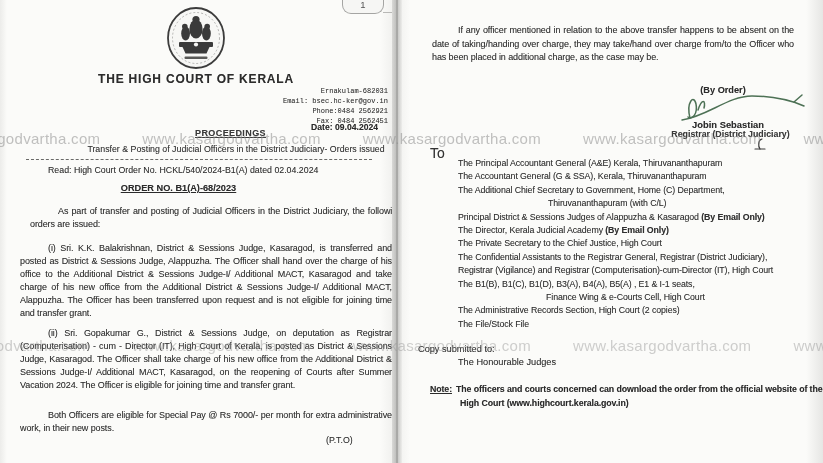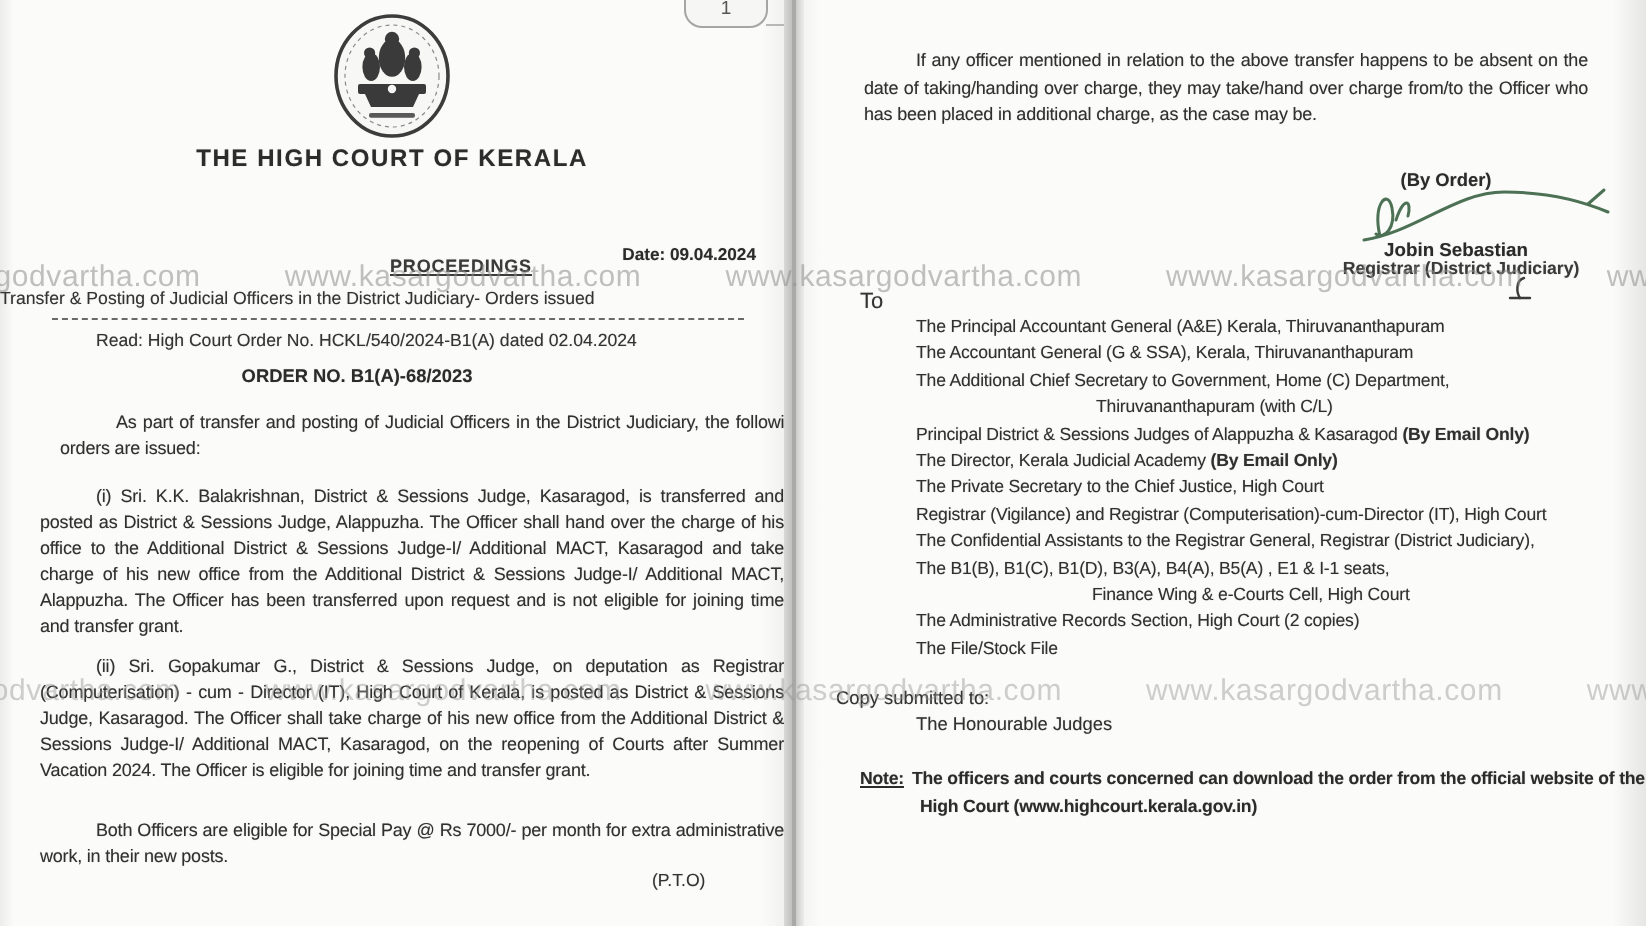--- a/index.html
+++ b/index.html
@@ -17,37 +17,37 @@
   .badge{position:absolute;left:342px;top:-3px;width:40px;height:16px;border:1px solid #a5a5a3;border-top:none;
          border-radius:0 0 9px 9px;text-align:center;font-size:9.5px;line-height:15px;color:#555;background:#f6f6f4;}
   .badge-line{position:absolute;left:383px;top:12px;width:14px;height:1px;background:#b8b8b6;}
   .emblem{position:absolute;left:166px;top:6px;}
   .lp-title{left:0;top:72px;width:392px;text-align:center;font-weight:bold;font-size:12px;letter-spacing:.8px;color:#2c2c2c;}
   .contact{right:4px;top:86px;text-align:right;font-family:"Liberation Mono","DejaVu Sans Mono",monospace;
            font-size:7px;line-height:10px;color:#3a3a3a;}
   .date{right:14px;top:122px;font-weight:bold;font-size:8.6px;color:#2b2b2b;}
   .proceedings{left:0;top:128px;width:461px;text-align:center;font-size:9px;font-weight:600;
                text-decoration:underline;letter-spacing:.4px;color:#3a3a3a;}
-  .subject{left:0;top:144px;width:472px;font-size:8.8px;color:#333;}
+  .subject{left:0;top:144px;width:472px;text-align:center;font-size:8.8px;color:#333;}
   .dashes{position:absolute;left:26px;top:159px;width:346px;border-top:1.5px dashed #6a6a68;}
   .read{left:48px;top:165px;font-size:8.8px;color:#333;}
   .orderno{left:0;top:183px;width:357px;text-align:center;font-size:9.2px;font-weight:bold;
-           color:#2b2b2b;}
+           text-decoration:underline;color:#2b2b2b;}
   .para{position:absolute;left:20px;width:372px;font-size:9px;line-height:13px;letter-spacing:-.1px;
         text-align:justify;text-indent:28px;color:#303030;text-shadow:0 0 .5px rgba(70,70,70,.4);}
   .p-intro{top:205px;margin-left:10px;} .p-i{top:242px;} .p-ii{top:327px;} .p-both{top:409px;}
   .pto{left:326px;top:435px;font-size:8.8px;color:#333;}
   
   .rp-para{left:30px;top:24px;width:362px;font-size:9px;line-height:13.6px;letter-spacing:-.1px;
            text-align:justify;text-indent:26px;color:#303030;}
   .by-order{left:281px;top:85px;width:80px;text-align:center;font-weight:bold;font-size:9.2px;color:#2b2b2b;}
   .signature{position:absolute;left:266px;top:90px;}
   .sig-name{left:271px;top:119px;width:110px;text-align:center;font-weight:bold;font-size:9.4px;color:#2b2b2b;}
   .sig-desg{left:261px;top:129px;width:135px;text-align:center;font-size:8.8px;font-weight:600;color:#3a3a3a;}
-  .to-label{left:28px;top:145px;font-size:11px;color:#333;}
+  .to-label{left:28px;top:145px;font-size:14px;color:#333;}
   .hand-mark{position:absolute;left:350px;top:137px;}
   .to-list{position:absolute;left:56px;top:157px;font-size:8.8px;letter-spacing:-.1px;color:#303030;}
   .to-line{height:13.4px;line-height:13.4px;white-space:nowrap;text-shadow:0 0 .5px rgba(70,70,70,.4);}
   .to-line.ind1{margin-left:90px;} .to-line.ind2{margin-left:88px;}
   .copy-label{left:16px;top:344px;font-size:9.2px;color:#333;}
   .copy-to{left:56px;top:357px;font-size:9.2px;color:#303030;}
   .note{left:28px;top:383px;width:368px;font-size:8.8px;line-height:13.6px;font-weight:bold;
         letter-spacing:-.1px;color:#2b2b2b;padding-left:30px;text-indent:-30px;}
   .note-label{text-decoration:underline;margin-right:4px;}
   
@@ -76,20 +76,26 @@
       <circle cx="41.2" cy="20.5" r="2.8" fill="#3a3a3a"></circle>
       <ellipse cx="40.4" cy="27.5" rx="4.4" ry="7" fill="#3a3a3a"></ellipse>
       <rect x="13" y="36" width="34" height="5" rx="1" fill="#3a3a3a"></rect>
       <circle cx="30" cy="38.5" r="2.1" fill="#f5f5f3"></circle>
       <path d="M16.5 41 L43.5 41 L40.5 47.5 L19.5 47.5 Z" fill="#3a3a3a"></path>
       <rect x="18.5" y="50.5" width="23" height="2.4" rx="1" fill="#5a5a58"></rect>
     </svg>
 
     <div class="lp-title txt">THE HIGH COURT OF KERALA</div>
 
+    <div class="contact txt">
+      <div>Ernakulam-682031</div>
+      <div>Email: bsec.hc-ker@gov.in</div>
+      <div>Phone:0484 2562921</div>
+      <div>Fax: 0484 2562451</div>
+    </div>
 
     <div class="date txt">Date: 09.04.2024</div>
     <div class="proceedings txt">PROCEEDINGS</div>
     <div class="subject txt">Transfer &amp; Posting of Judicial Officers in the District Judiciary- Orders issued</div>
     <div class="dashes"></div>
     <div class="read txt">Read: High Court Order No. HCKL/540/2024-B1(A) dated 02.04.2024</div>
     <div class="orderno txt">ORDER NO. B1(A)-68/2023</div>
 
     <div class="para p-intro">As part of transfer and posting of Judicial Officers in the District Judiciary, the following orders are issued:</div>
     <div class="para p-i">(i) Sri. K.K. Balakrishnan, District &amp; Sessions Judge, Kasaragod, is transferred and posted as District &amp; Sessions Judge, Alappuzha. The Officer shall hand over the charge of his office to the Additional District &amp; Sessions Judge-I/ Additional MACT, Kasaragod and take charge of his new office from the Additional District &amp; Sessions Judge-I/ Additional MACT, Alappuzha. The Officer has been transferred upon request and is not eligible for joining time and transfer grant.</div>
@@ -127,22 +133,22 @@
     </svg>
 
     <div class="to-list">
         <div class="to-line ind0"><span>The Principal Accountant General (A&amp;E) Kerala, Thiruvananthapuram</span></div>
         <div class="to-line ind0"><span>The Accountant General (G &amp; SSA), Kerala, Thiruvananthapuram</span></div>
         <div class="to-line ind0"><span>The Additional Chief Secretary to Government, Home (C) Department,</span></div>
         <div class="to-line ind1"><span>Thiruvananthapuram (with C/L)</span></div>
         <div class="to-line ind0"><span>Principal District &amp; Sessions Judges of Alappuzha &amp; Kasaragod </span><b>(By Email Only)</b></div>
         <div class="to-line ind0"><span>The Director, Kerala Judicial Academy </span><b>(By Email Only)</b></div>
         <div class="to-line ind0"><span>The Private Secretary to the Chief Justice, High Court</span></div>
+        <div class="to-line ind0"><span>The Confidential Assistants to the Registrar General, Registrar (District Judiciary),</span></div>
         <div class="to-line ind0"><span>Registrar (Vigilance) and Registrar (Computerisation)-cum-Director (IT), High Court</span></div>
-        <div class="to-line ind0"><span>The Confidential Assistants to the Registrar General, Registrar (District Judiciary),</span></div>
         <div class="to-line ind0"><span>The B1(B), B1(C), B1(D), B3(A), B4(A), B5(A) , E1 &amp; I-1 seats,</span></div>
         <div class="to-line ind2"><span>Finance Wing &amp; e-Courts Cell, High Court</span></div>
         <div class="to-line ind0"><span>The Administrative Records Section, High Court (2 copies)</span></div>
         <div class="to-line ind0"><span>The File/Stock File</span></div>
       </div>
 
     <div class="copy-label txt">Copy submitted to:</div>
     <div class="copy-to txt">The Honourable Judges</div>
 
     <div class="note txt">

